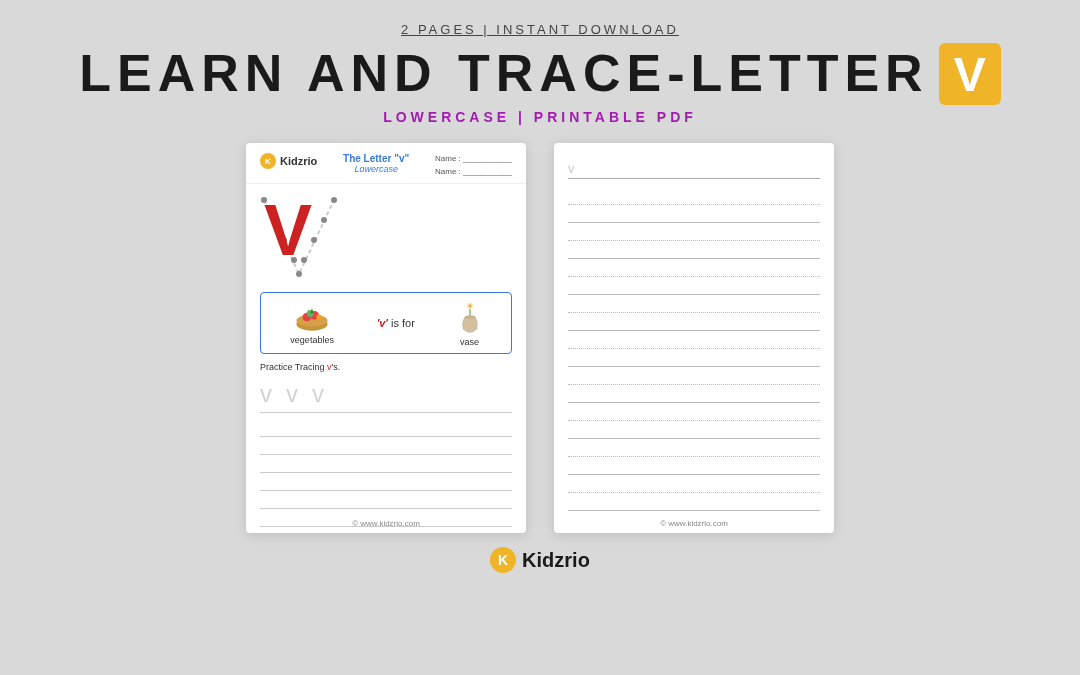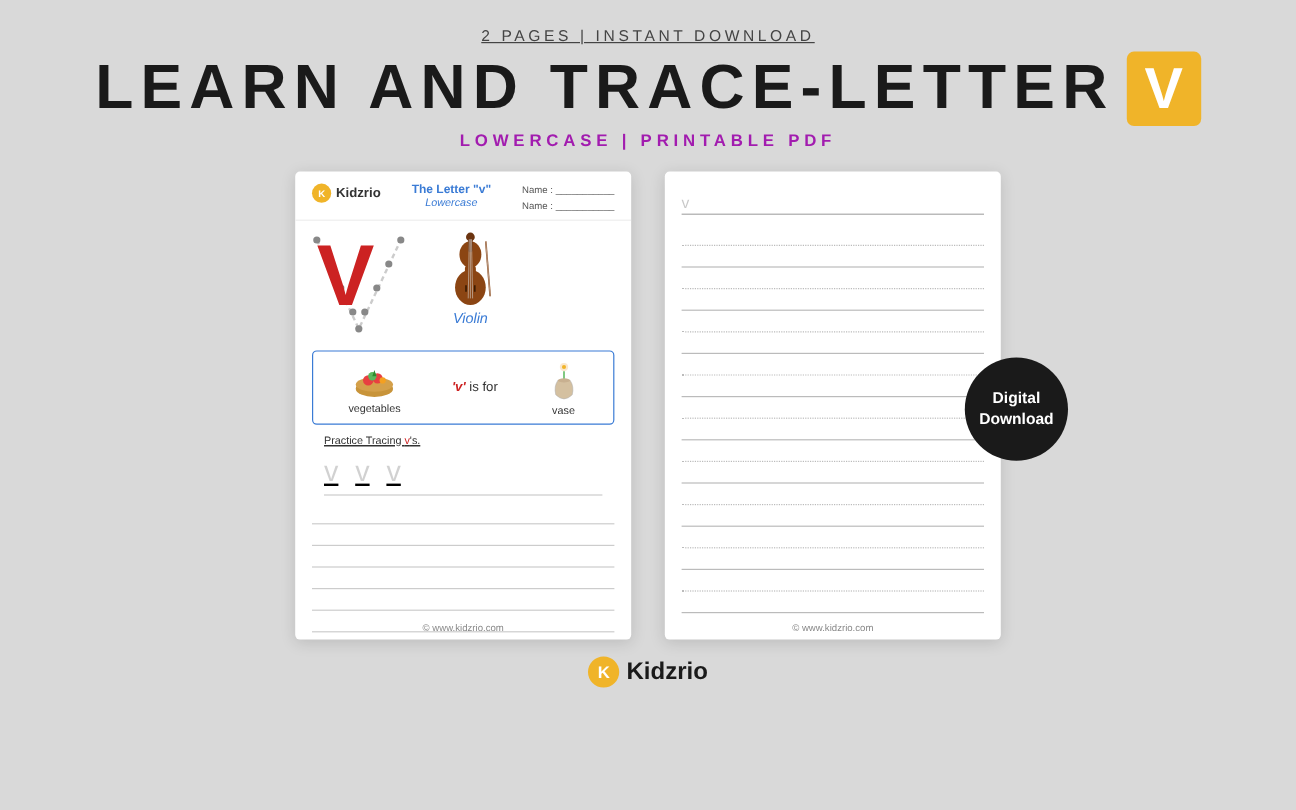--- a/index.html
+++ b/index.html
@@ -198,22 +198,21 @@
       color: #333;
     }
 
     .vocab-middle .v-colored {
       color: #cc2222;
       font-style: italic;
       font-weight: 700;
     }
 
     .practice-section {
-      padding: 6px 24px 2px;
-      text-decoration: underline;
+      padding: 6px 14px 2px;
     }
 
     .practice-label {
       font-size: 9px;
       color: #333;
     }
 
     .practice-label .v-colored {
       color: #cc2222;
     }
@@ -362,45 +361,20 @@
           <circle cx="34" cy="68" r="3" fill="#888"></circle>
           <circle cx="39" cy="82" r="3" fill="#888"></circle>
           <circle cx="44" cy="68" r="3" fill="#888"></circle>
           <circle cx="54" cy="48" r="3" fill="#888"></circle>
           <circle cx="64" cy="28" r="3" fill="#888"></circle>
           <circle cx="74" cy="8" r="3" fill="#888"></circle>
         </svg>
 
         <div class="big-letter-v" style="color:#cc2222; font-size:72px; position:absolute; top:2px; left:4px;">V</div>
       </div>
-      <div class="violin-area">
-
-        <svg class="violin-svg" viewBox="0 0 44 70" xmlns="http://www.w3.org/2000/svg">
-
-          <ellipse cx="22" cy="52" rx="14" ry="16" fill="#8B4513"></ellipse>
-          <ellipse cx="22" cy="22" rx="10" ry="12" fill="#8B4513"></ellipse>
-
-          <rect x="17" y="32" width="10" height="10" rx="3" fill="#8B4513"></rect>
-
-          <line x1="18" y1="50" x2="18" y2="56" stroke="#3a1a00" stroke-width="1.5"></line>
-          <line x1="26" y1="50" x2="26" y2="56" stroke="#3a1a00" stroke-width="1.5"></line>
-
-          <rect x="20" y="6" width="4" height="14" rx="2" fill="#6B3410"></rect>
-
-          <ellipse cx="22" cy="6" rx="4" ry="4" fill="#6B3410"></ellipse>
-
-          <line x1="21" y1="8" x2="20" y2="62" stroke="#ddd" stroke-width="0.5"></line>
-          <line x1="22" y1="8" x2="22" y2="62" stroke="#ddd" stroke-width="0.5"></line>
-          <line x1="23" y1="8" x2="24" y2="62" stroke="#ddd" stroke-width="0.5"></line>
-
-          <line x1="36" y1="10" x2="40" y2="60" stroke="#8B4513" stroke-width="1.5"></line>
-          <line x1="36" y1="10" x2="40" y2="60" stroke="#ddd" stroke-width="0.5"></line>
-        </svg>
-        <div class="violin-label">Violin</div>
-      </div>
     </div>
 
     <div class="vocab-box">
       <div class="vocab-item">
 
         <svg class="bowl-svg" viewBox="0 0 44 36" xmlns="http://www.w3.org/2000/svg">
           <ellipse cx="22" cy="26" rx="18" ry="8" fill="#c8943a"></ellipse>
           <ellipse cx="22" cy="22" rx="18" ry="7" fill="#d4a04a"></ellipse>
 
           <circle cx="16" cy="18" r="5" fill="#e84040"></circle>
@@ -480,22 +454,18 @@
       <div style="height:18px; border-bottom: 1px solid #bbb;"></div>
       <div style="height:18px; border-bottom: 1px dotted #bbb;"></div>
       <div style="height:18px; border-bottom: 1px solid #bbb;"></div>
       <div style="height:18px; border-bottom: 1px dotted #bbb;"></div>
       <div style="height:18px; border-bottom: 1px solid #bbb;"></div>
     </div>
 
     <div class="page2-footer">© www.kidzrio.com</div>
   </div>
 
-  <div class="digital-download-badge">
-    <span>Digital</span>
-    <span>Download</span>
-  </div>
 </div>
 
 <div class="bottom-brand">
   <div class="brand-logo-icon">K</div>
   <span>Kidzrio</span>
 </div>
 
 </body></html>

